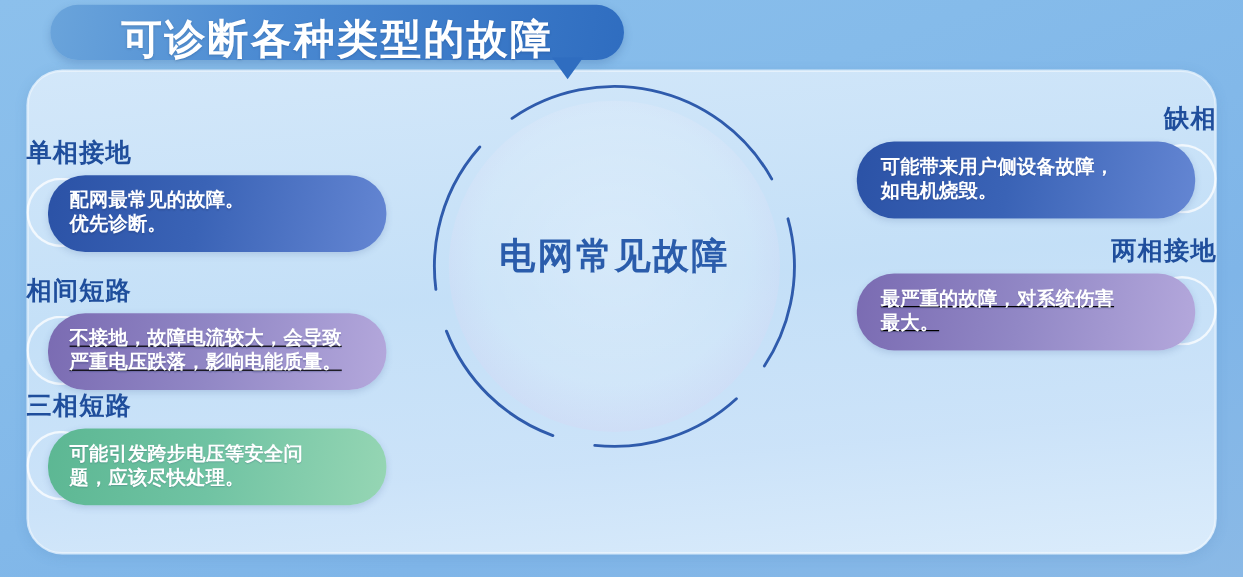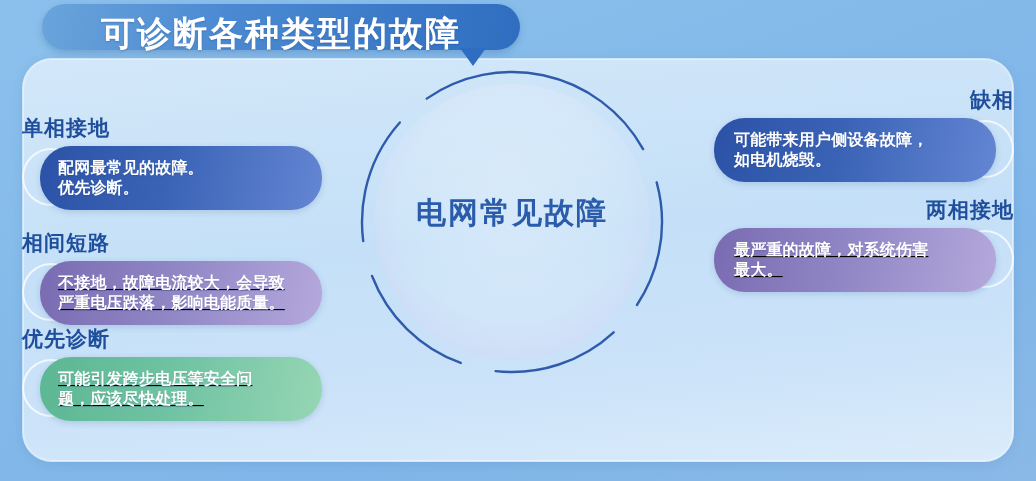--- a/index.html
+++ b/index.html
@@ -170,21 +170,21 @@
     font-size: 16px;
     font-weight: bold;
     line-height: 1.28;
     letter-spacing: 0.2px;
     text-shadow: 0 1px 1px rgba(30,50,100,0.22);
   }
 
   
   .theme-blue   { background: linear-gradient(100deg, #2b52a6 0%, #3a63b6 45%, #6486d3 100%); }
   .theme-purple { background: linear-gradient(100deg, #7a6bb2 0%, #9187c5 48%, #b4a8dc 100%); text-decoration: underline; }
-  .theme-green  { background: linear-gradient(100deg, #5cb793 0%, #70c3a3 48%, #96d6b4 100%); text-decoration: underline; }
+  .theme-green  { background: linear-gradient(100deg, #5cb793 0%, #70c3a3 48%, #96d6b4 100%); }
 
   
   #item-1 { top: 88px;  }
   #item-2 { top: 203px; }
   #item-3 { top: 299px; }
   #item-4 { top: 88px;  }
   #item-5 { top: 198px; }
   #item-6 { top: 296px; }
 </style>
 </head>
@@ -221,21 +221,21 @@
     <div class="item-heading">相间短路</div>
     <div class="pill-wrap">
       <div class="pill-arc"></div>
       <div class="pill theme-purple">
         <span class="pill-text">不接地，故障电流较大，会导致<br>严重电压跌落，影响电能质量。</span>
       </div>
     </div>
   </div>
 
   <div class="item left" id="item-3">
-    <div class="item-heading">优先诊断</div>
+    <div class="item-heading">三相短路</div>
     <div class="pill-wrap">
       <div class="pill-arc"></div>
       <div class="pill theme-green">
         <span class="pill-text">可能引发跨步电压等安全问<br>题，应该尽快处理。</span>
       </div>
     </div>
   </div>
 
   <div class="item right" id="item-4">
     <div class="item-heading">缺相</div>

